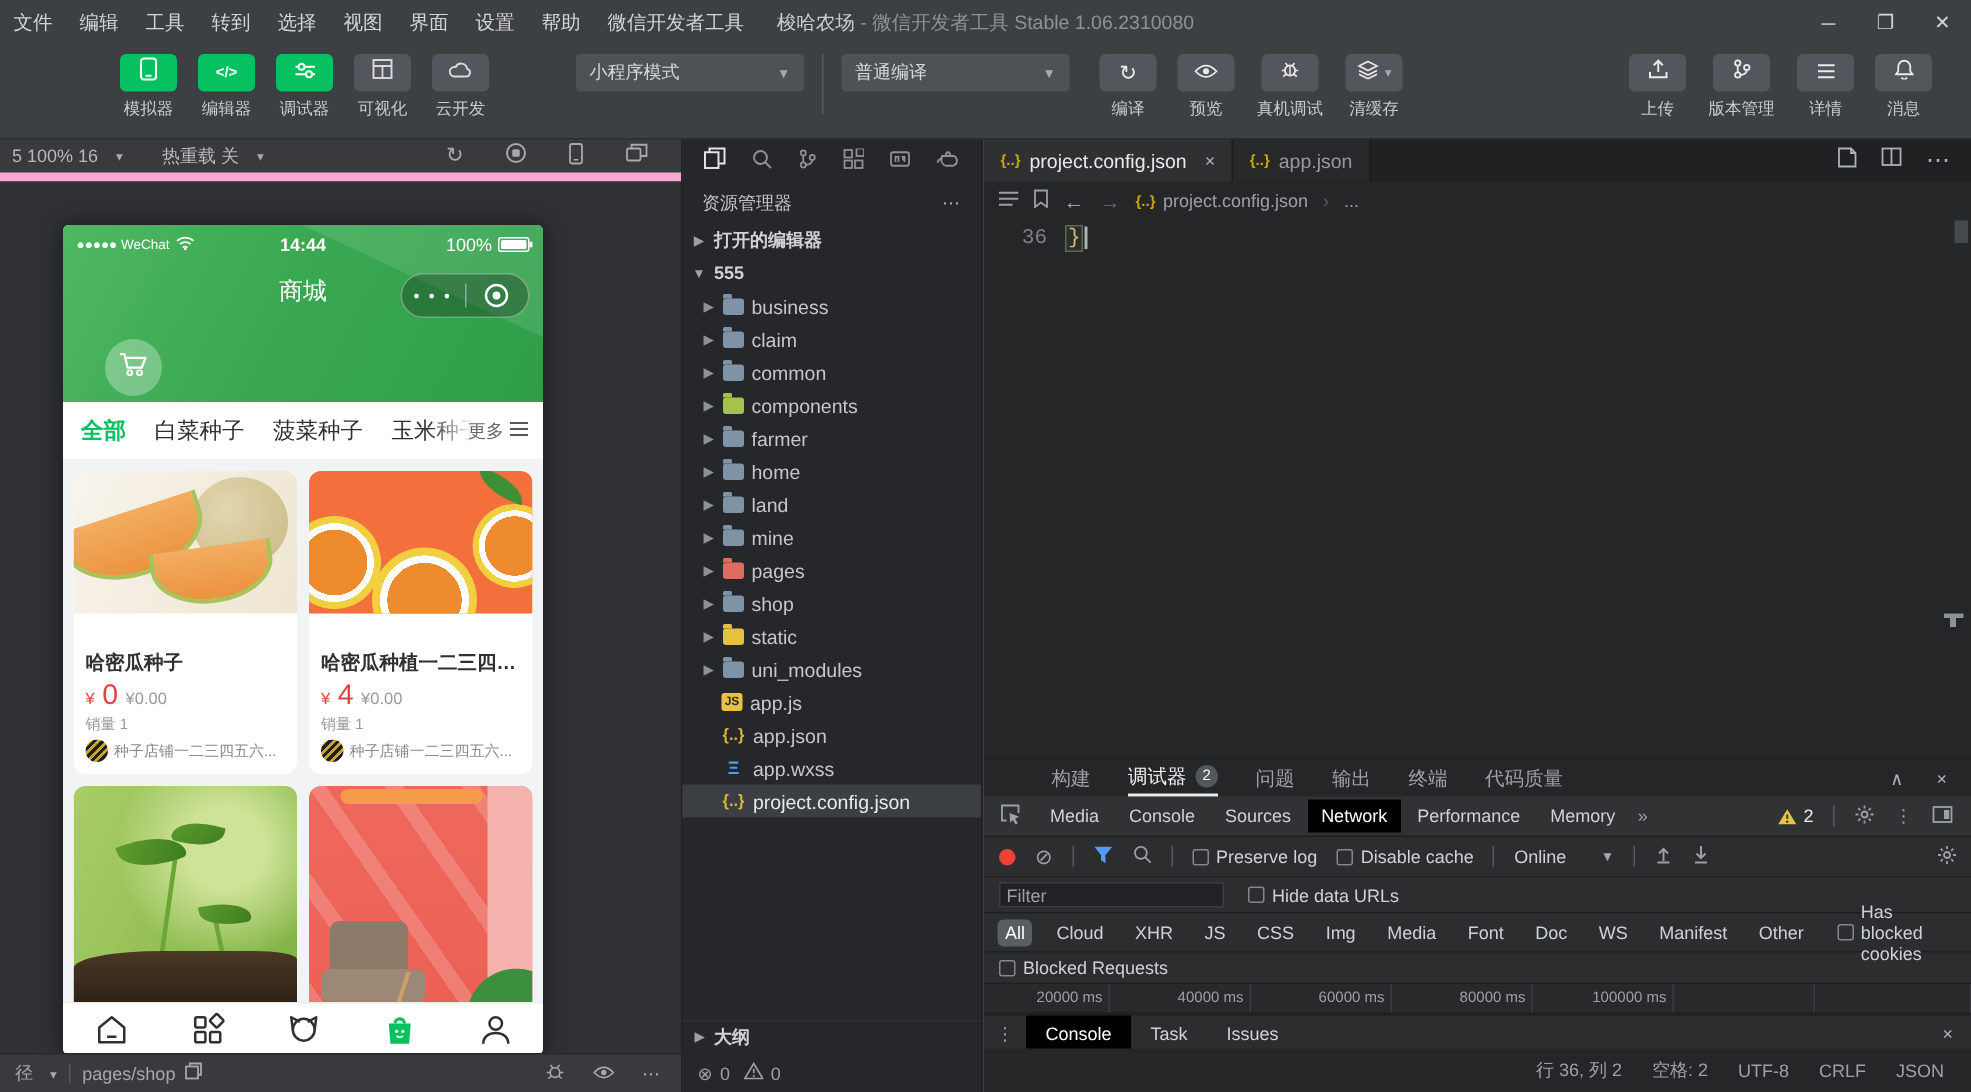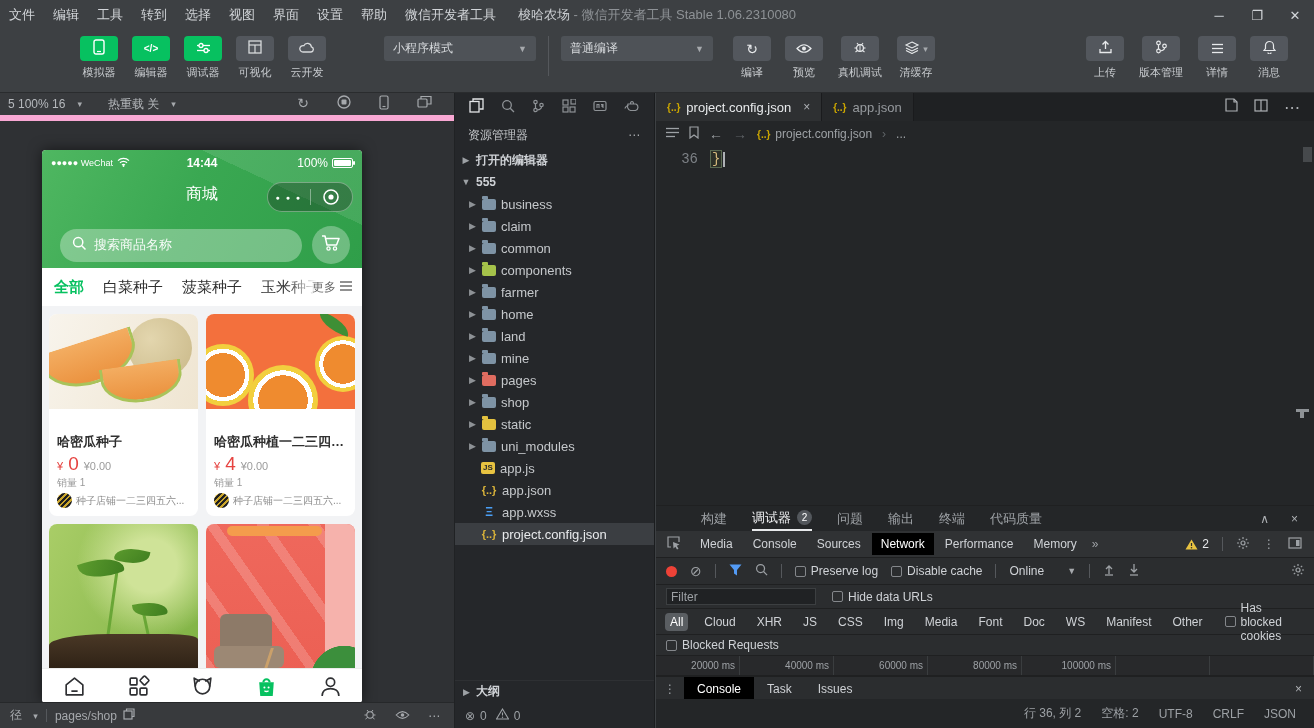--- a/index.html
+++ b/index.html
@@ -413,27 +413,20 @@
               <span class="div"></span>
               <span class="ring">
                   <svg width="18" height="18" viewBox="0 0 18 18">
                     <circle cx="9" cy="9" r="7" fill="none" stroke="#fff" stroke-width="1.6"></circle>
                     <circle cx="9" cy="9" r="2.6" fill="#fff"></circle>
                   </svg>
                 </span>
             </div>
           </div>
           <div class="p-search">
-            <div class="search-pill">
-              <span class="ic"><svg width="15" height="15" viewBox="0 0 15 15">
-                    <circle cx="6.2" cy="6.2" r="4.6" fill="none" stroke="#fff" stroke-width="1.5"></circle>
-                    <line x1="9.8" y1="9.8" x2="13.5" y2="13.5" stroke="#fff" stroke-width="1.5"></line>
-                  </svg></span>
-              <span>搜索商品名称</span>
-            </div>
             <div class="cart-btn">
               <span class="ic"><svg width="20" height="18" viewBox="0 0 20 18">
                     <path d="M1 2 H4 L6 11 H15.5 L18 4.5 H5" fill="none" stroke="#fff" stroke-width="1.5" stroke-linejoin="round"></path>
                     <circle cx="7.5" cy="14.5" r="1.6" fill="none" stroke="#fff" stroke-width="1.3"></circle>
                     <circle cx="14" cy="14.5" r="1.6" fill="none" stroke="#fff" stroke-width="1.3"></circle>
                   </svg></span>
             </div>
           </div>
         </div>
 

